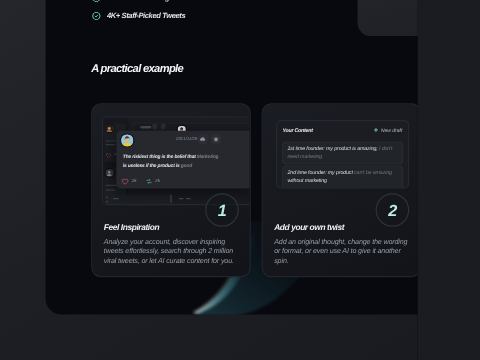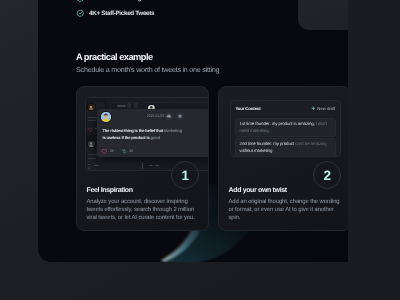--- a/index.html
+++ b/index.html
@@ -1,20 +1,20 @@
 <!DOCTYPE html>
 <html><head>
 <meta charset="utf-8">
 <title>A practical example</title>
 <style>
 html,body{margin:0;padding:0;}
 *{-webkit-font-smoothing:antialiased;text-rendering:geometricPrecision;box-sizing:content-box;}
 body{width:400px;height:300px;overflow:hidden;background:#1a1c22;
   font-family:"Liberation Sans",sans-serif;}
-.stage{position:absolute;left:0;top:0;width:348px;height:300px;overflow:hidden;will-change:transform;}
+.stage{position:absolute;left:0;top:0;width:348px;height:300px;overflow:hidden;will-change:transform;font-style:italic;}
 .outer{position:absolute;left:0;top:0;width:400px;height:300px;
   background:linear-gradient(150deg,#24262c 0%,#1d1f25 45%,#191b21 100%);}
 .panel{position:absolute;left:38px;top:0;width:362px;height:262px;
   background:#08090e;border-bottom-left-radius:13px;overflow:hidden;}
 .toprect{position:absolute;left:260px;top:-40px;width:200px;height:70px;
   background:linear-gradient(165deg,#26282e,#1b1d23);border-bottom-left-radius:11px;}
 
 .ticks{position:absolute;left:38px;top:-9.5px;}
 .tick{display:flex;align-items:center;height:15px;}
 .tick .lbl{font-size:6.3px;font-weight:600;letter-spacing:-0.32px;color:#dfe3e8;margin-left:4.5px;white-space:nowrap;}
@@ -92,21 +92,20 @@
       <div class="tick">
         <svg class="bico" viewBox="0 0 24 24">
           <path d="M12.00 4.10 Q15.15 2.30 16.64 5.61 Q20.25 6.00 19.51 9.56 Q22.20 12.00 19.51 14.44 Q20.25 18.00 16.64 18.39 Q15.15 21.70 12.00 19.90 Q8.85 21.70 7.36 18.39 Q3.75 18.00 4.49 14.44 Q1.80 12.00 4.49 9.56 Q3.75 6.00 7.36 5.61 Q8.85 2.30 12.00 4.10 Z" fill="none" stroke="#7ae2da" stroke-width="2.0"></path>
           <path d="M9.3 12.4l1.9 1.9 3.6-4.0" fill="none" stroke="#7ae2da" stroke-width="2.1" stroke-linecap="round" stroke-linejoin="round"></path>
         </svg>
         <span class="lbl">4K+ Staff-Picked Tweets</span>
       </div>
     </div>
 
     <div class="h2">A practical example</div>
-    <div class="sub">Schedule a month's worth of tweets in one sitting</div>
 
     <div class="glowwrap">
       <svg width="240" height="90" viewBox="0 0 240 90">
         <defs>
           <radialGradient id="gA" cx="40%" cy="98%" r="45%">
             <stop offset="0%" stop-color="#2f737f" stop-opacity="0.75"></stop>
             <stop offset="55%" stop-color="#1a4450" stop-opacity="0.3"></stop>
             <stop offset="100%" stop-color="#0c1d25" stop-opacity="0"></stop>
           </radialGradient>
           <linearGradient id="gB" x1="0.15" y1="1" x2="0.85" y2="0">

